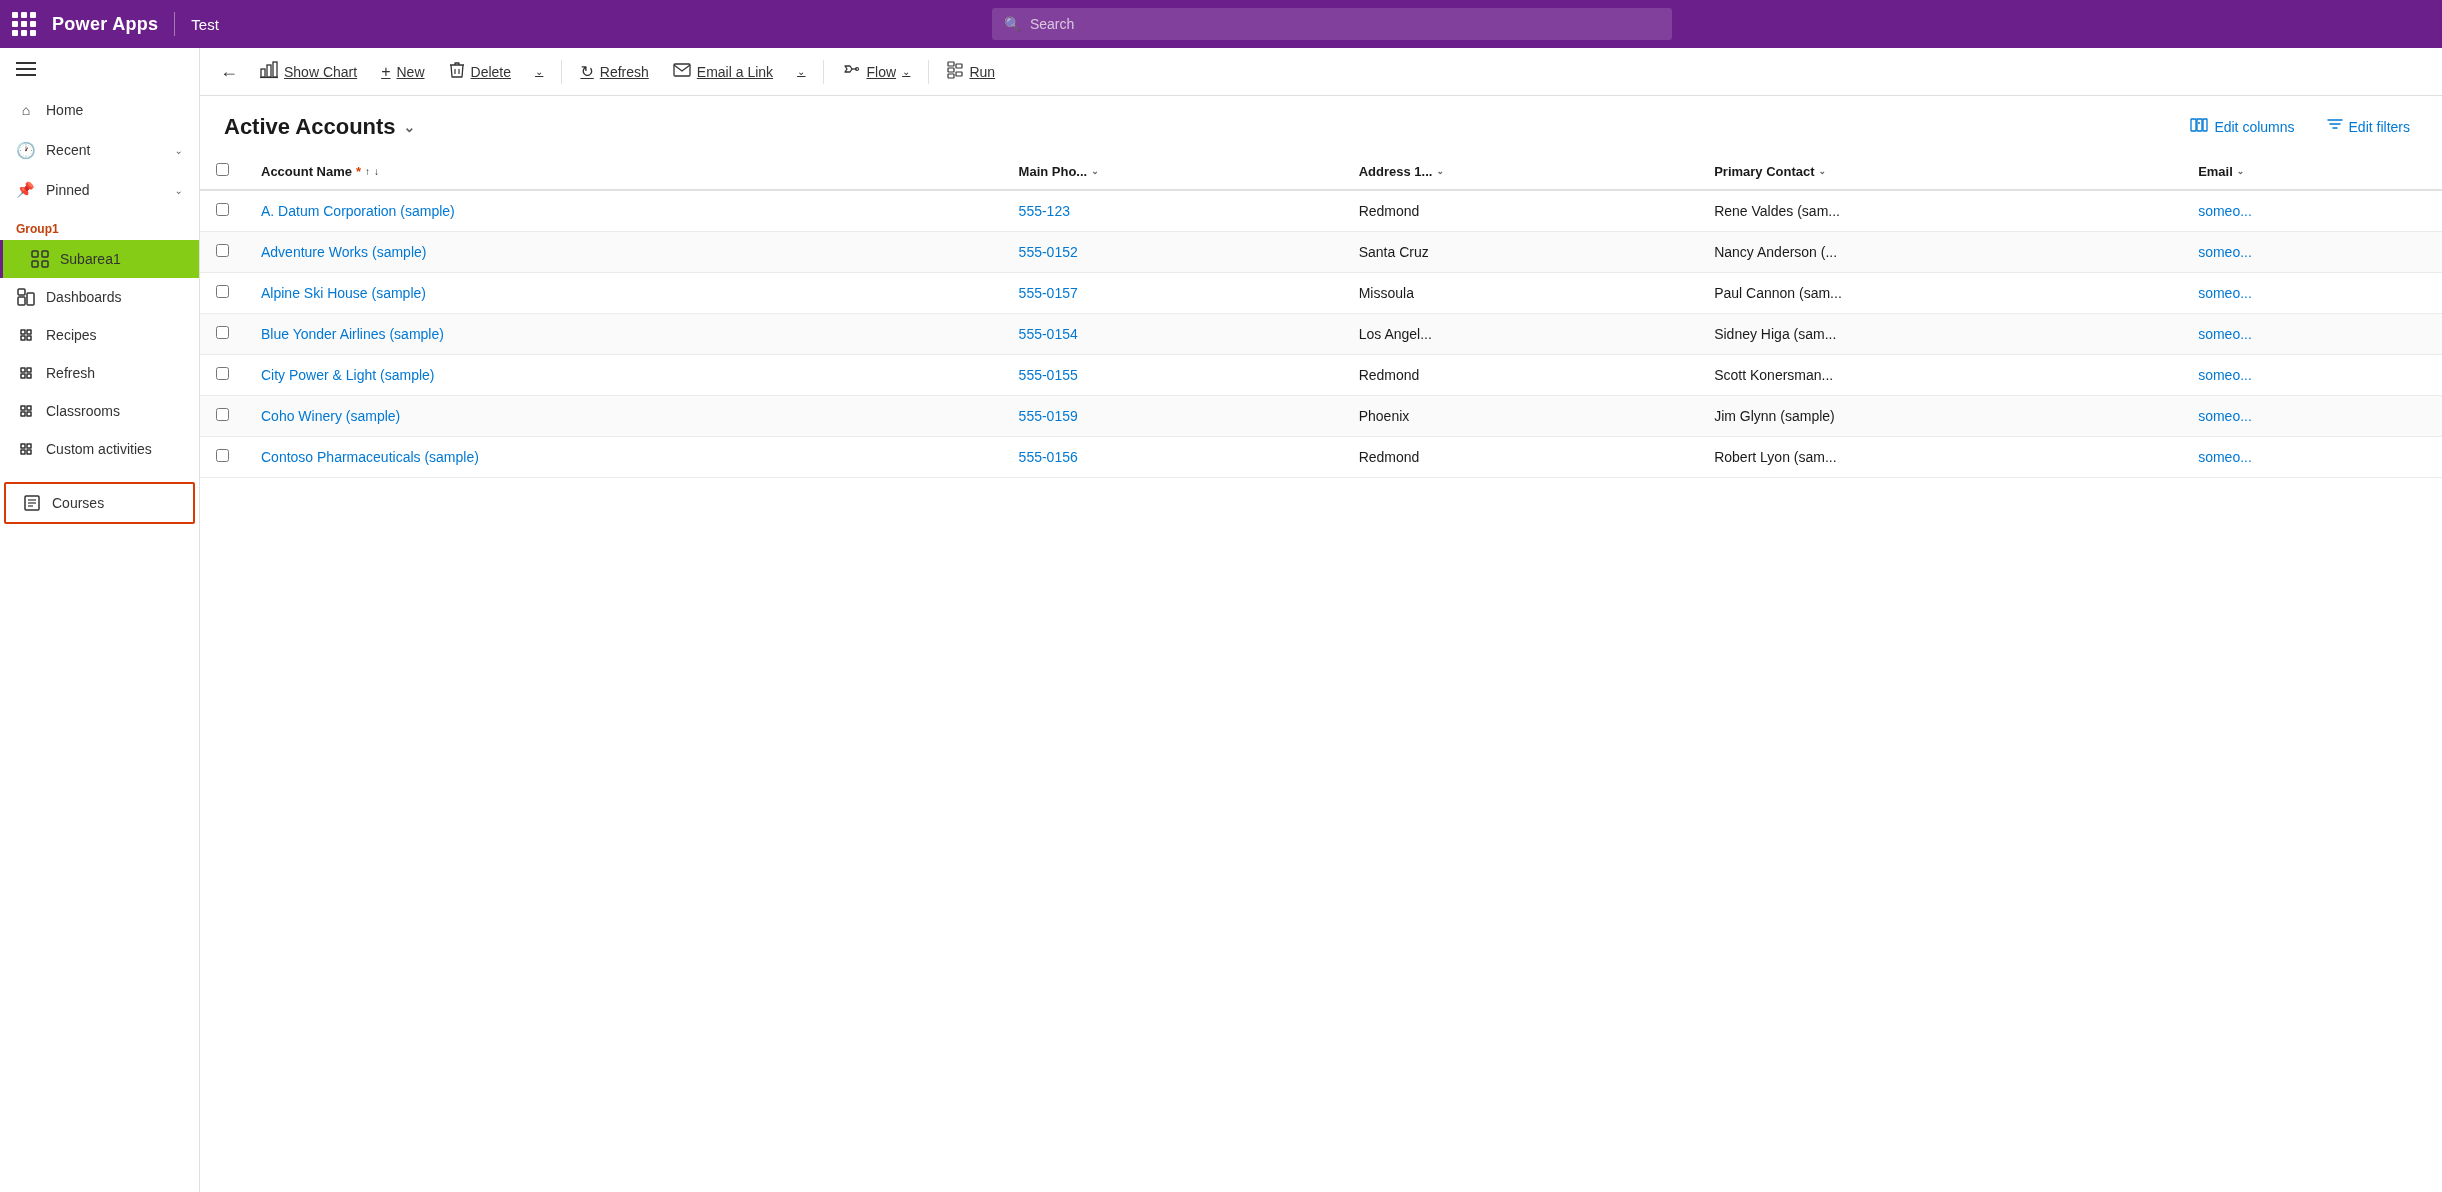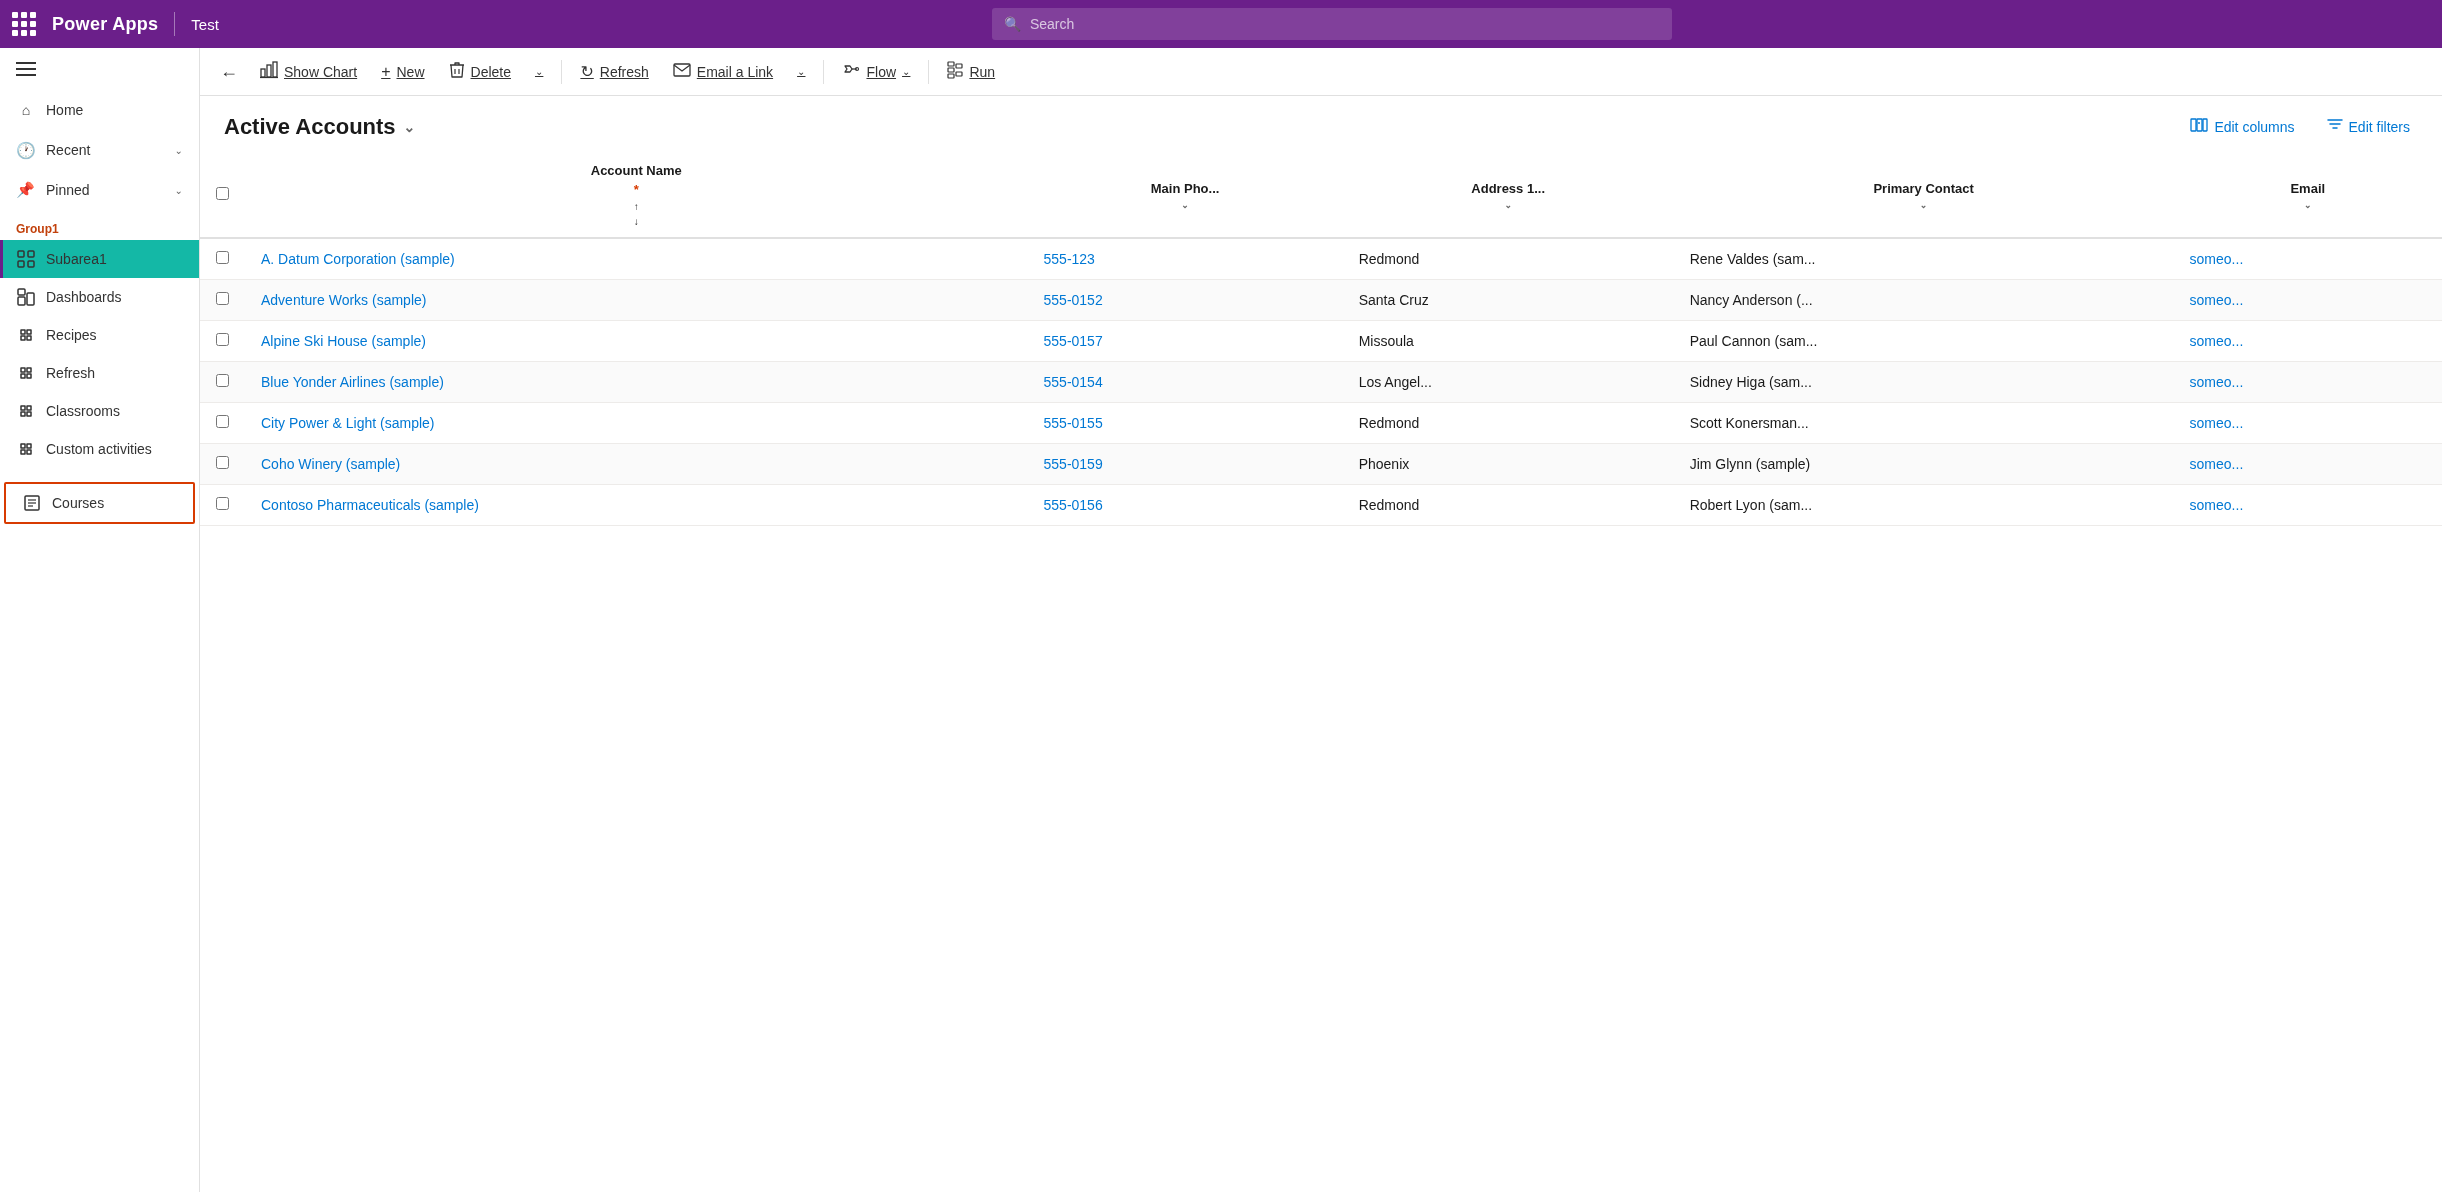--- a/index.html
+++ b/index.html
@@ -115,23 +115,23 @@
     .sidebar-sub-item {
       display: flex;
       align-items: center;
       padding: 9px 16px 9px 16px;
       gap: 10px;
       cursor: pointer;
       color: #333;
       font-size: 14px;
     }
     .sidebar-sub-item.active {
-      background: #14b8a6;
+      background: #84cc16;
       border-left: 3px solid #6b1f8a;
-      padding-left: 13px;
+      padding-left: 27px;
     }
 
     .nav-icon { width: 20px; height: 20px; display: flex; align-items: center; justify-content: center; flex-shrink: 0; }
 
     
     .content-area {
       flex: 1;
       display: flex;
       flex-direction: column;
       overflow: hidden;
@@ -233,21 +233,20 @@
       font-size: 13px;
       font-weight: 600;
       color: #1a1a1a;
       white-space: nowrap;
       background: #fff;
     }
     thead th .col-header {
       display: flex;
       align-items: center;
       gap: 4px;
-      flex-direction: column;
     }
     thead th .required { color: #d83b01; }
     thead th .chevron-down { font-size: 9px; color: #666; }
 
     tbody tr {
       border-bottom: 1px solid #edebe9;
       cursor: pointer;
     }
     tbody tr:nth-child(even) { background: #fafafa; }
 

